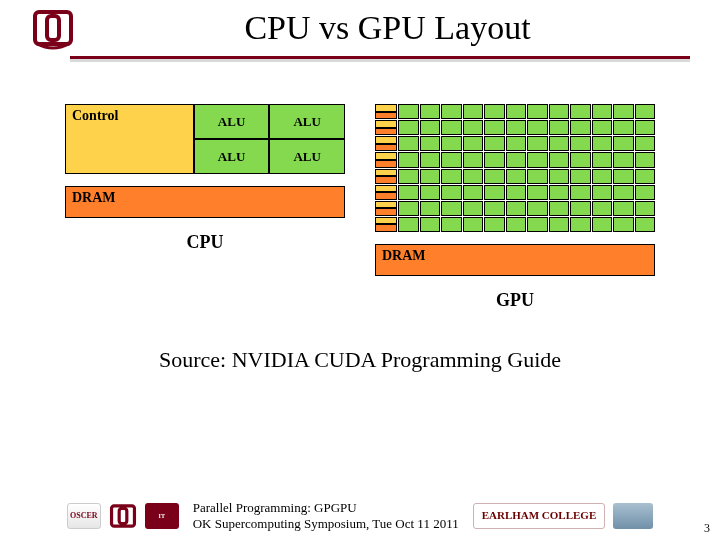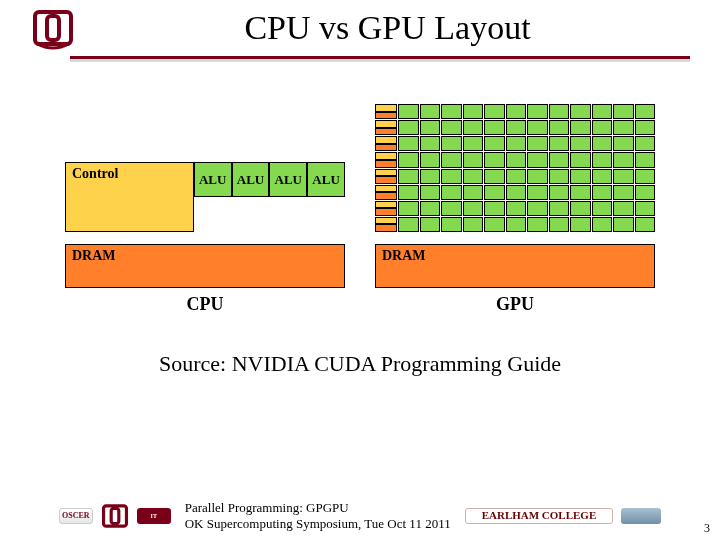--- a/index.html
+++ b/index.html
@@ -43,41 +43,40 @@
     justify-content: center;
     gap: 30px;
     margin-top: 42px;
     padding: 0 60px;
   }
   .side {
     width: 280px;
     display: flex;
     flex-direction: column;
     align-items: center;
-    justify-content: flex-end;
   }
   
   .cpu-block { width: 100%; }
   .cpu-top {
     display: flex;
     height: 70px;
   }
   .cpu-control {
     flex: 0 0 46%;
     border: 1px solid #000;
     background: #ffd24b;
     padding: 3px 6px;
     font-family: "Comic Sans MS", cursive;
     font-size: 14px;
     font-weight: bold;
   }
   .cpu-alus {
     flex: 1;
     display: grid;
-    grid-template-columns: 1fr 1fr 1fr 1fr;
+    grid-template-columns: 1fr 1fr;
     grid-template-rows: 1fr 1fr;
   }
   .alu {
     border: 1px solid #000;
     background: #84d94f;
     display: flex;
     align-items: center;
     justify-content: center;
     font-family: "Comic Sans MS", cursive;
     font-size: 13px;
@@ -87,31 +86,31 @@
     height: 56px;
     border: 1px solid #000;
     background: #ff7f2a;
     padding: 3px 6px;
     font-family: "Comic Sans MS", cursive;
     font-size: 14px;
     font-weight: bold;
     margin-top: 2px;
   }
   .dram {
-    height: 44px;
+    height: 32px;
     border: 1px solid #000;
     background: #ff7f2a;
     padding: 3px 6px;
     font-family: "Comic Sans MS", cursive;
     font-size: 14px;
     font-weight: bold;
     margin-top: 12px;
   }
   .side-label {
-    margin-top: 6px;
+    margin-top: 14px;
     font-family: "Comic Sans MS", cursive;
     font-size: 18px;
     font-weight: bold;
   }
   
   .gpu-block { width: 100%; }
   .gpu-rows {
     display: flex;
     flex-direction: column;
     gap: 1px;
@@ -164,34 +163,34 @@
     gap: 14px;
     padding: 0 18px;
   }
   .footer-logos-left, .footer-logos-right {
     display: flex;
     align-items: center;
     gap: 8px;
   }
   .mini-logo {
     width: 34px;
-    height: 16px;
+    height: 26px;
     border-radius: 3px;
     display: flex;
     align-items: center;
     justify-content: center;
     font-size: 8px;
     font-weight: bold;
     text-align: center;
     line-height: 1;
   }
   .logo-oscer { background: linear-gradient(#fff, #e6e6e6); color: #7a0019; border: 1px solid #ccc; }
   .logo-ou    { color: #7a0019; }
   .logo-it    { background: #7a0019; color: #fff; font-size: 6px; padding: 2px; }
-  .logo-earlham { font-family: Georgia, serif; color: #6b0000; font-size: 11px; border: 1px solid #d0b0b0; padding: 2px 16px; width: auto; }
+  .logo-earlham { font-family: Georgia, serif; color: #6b0000; font-size: 11px; border: 1px solid #d0b0b0; padding: 2px 8px; width: auto; }
   .logo-photo { background: linear-gradient(#a9c0d0, #7090a8); width: 40px; }
   .footer-text {
     text-align: left;
     font-size: 13px;
     line-height: 1.25;
     flex-shrink: 0;
   }
   .page-num {
     position: absolute;
     right: 10px;

